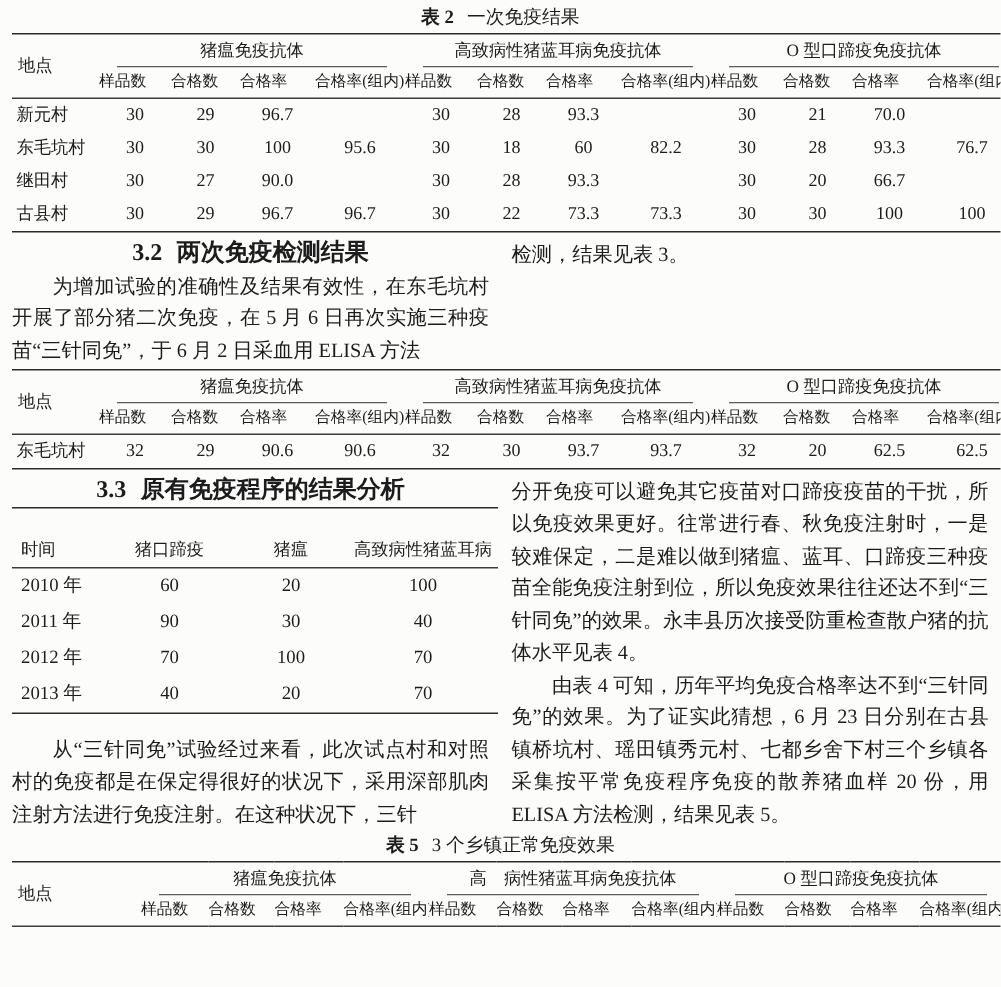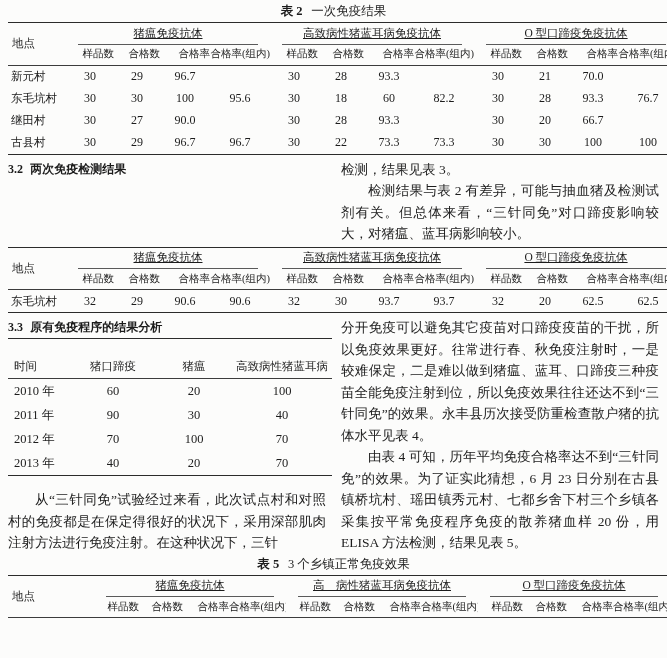--- a/index.html
+++ b/index.html
@@ -17,38 +17,38 @@
   .caption .unit{position:absolute;right:8px;top:1px;font-size:11.5px;}
 
   
   table.wide{width:100%;border-collapse:collapse;table-layout:fixed;
     border-top:1.6px solid #2b2b2b;border-bottom:1.6px solid #2b2b2b;}
   table.wide th{font-weight:normal;}
   table.wide th,table.wide td{padding:0;overflow:hidden;white-space:nowrap;}
   table.wide th.site{font-size:11.5px;text-align:left;padding-left:4px;
     border-bottom:1px solid #3c3c3c;vertical-align:middle;margin-left:33px;}
   table.wide th.group .gl{display:block;margin:0 12px;padding:2.5px 0 3px;
-    border-bottom:1px solid #5a5a5a;font-size:11.5px;text-align:center;text-decoration:underline;}
-  table.wide th.sub{font-size:10.5px;text-align:right;padding:2.5px 0 3.5px;
+    border-bottom:1px solid #5a5a5a;font-size:11.5px;text-align:center;}
+  table.wide th.sub{font-size:10.5px;text-align:left;padding:2.5px 0 3.5px;
     border-bottom:1px solid #3c3c3c;}
   table.wide td{font-size:12px;text-align:center;padding:3.5px 0;}
   table.wide td.site{font-size:11.5px;text-align:left;padding-left:3px;}
   table.wide col.c-site{width:58px;}
   table.wide col.c1{width:48px;} table.wide col.c2{width:46px;}
   table.wide col.c3{width:50px;} table.wide col.c4{width:60px;}
   table.wide.roomy col.c-site{width:86px;}
   table.wide.roomy col.c1{width:45px;} table.wide.roomy col.c2{width:44px;}
   table.wide.roomy col.c3{width:46px;} table.wide.roomy col.c4{width:57px;}
 
   
   .two-col{display:flex;gap:15px;margin:4px 0 2px;}
   .col{flex:1;min-width:0;}
   p.body-text{margin:0;font-size:13.5px;line-height:21.5px;text-align:justify;}
   p.indent{text-indent:2em;}
-  h3.sec{font-size:12px;line-height:20px;margin:0 0 1px;font-weight:bold;}
+  h3.sec{font-size:16px;line-height:20px;margin:0 0 1px;font-weight:bold;text-align:center;}
   h3.sec .sec-num{margin-right:0.6em;}
 
   
   table.t4{width:100%;border-collapse:collapse;table-layout:fixed;
     border-top:1.3px solid #2b2b2b;border-bottom:1.3px solid #2b2b2b;margin-bottom:13px;}
   table.t4 th{font-size:11.5px;font-weight:normal;border-bottom:1px solid #3c3c3c;
     padding:20px 0 4px;text-align:center;white-space:nowrap;}
   table.t4 td{font-size:12.5px;text-align:center;padding:3.5px 0;white-space:nowrap;}
   table.t4 th:first-child,table.t4 td:first-child{text-align:left;padding-left:6px;}
   table.t4 col.k1{width:62px;} table.t4 col.k2{width:86px;}
@@ -170,24 +170,24 @@
           </tr>
         </tbody>
       </table>
   </section>
 
   <section class="two-col">
     <div class="col">
       <h3 class="sec">
         <span class="sec-num">3.2</span><span>两次免疫检测结果</span>
       </h3>
+      <p class="body-text indent">为增加试验的准确性及结果有效性，在东毛坑村开展了部分猪二次免疫，在 5 月 6 日再次实施三种疫苗“三针同免”，于 6 月 2 日采血用 ELISA 方法</p>
     </div>
     <div class="col">
       <p class="body-text">检测，结果见表 3。</p>
-      <p class="body-text indent">检测结果与表 2 有差异，可能与抽血猪及检测试剂有关。但总体来看，“三针同免”对口蹄疫影响较大，对猪瘟、蓝耳病影响较小。</p>
     </div>
   </section>
 
   <section>
     <table class="wide">
         <colgroup>
           <col class="c-site">
           <col class="c1">
           <col class="c2">
           <col class="c3">

